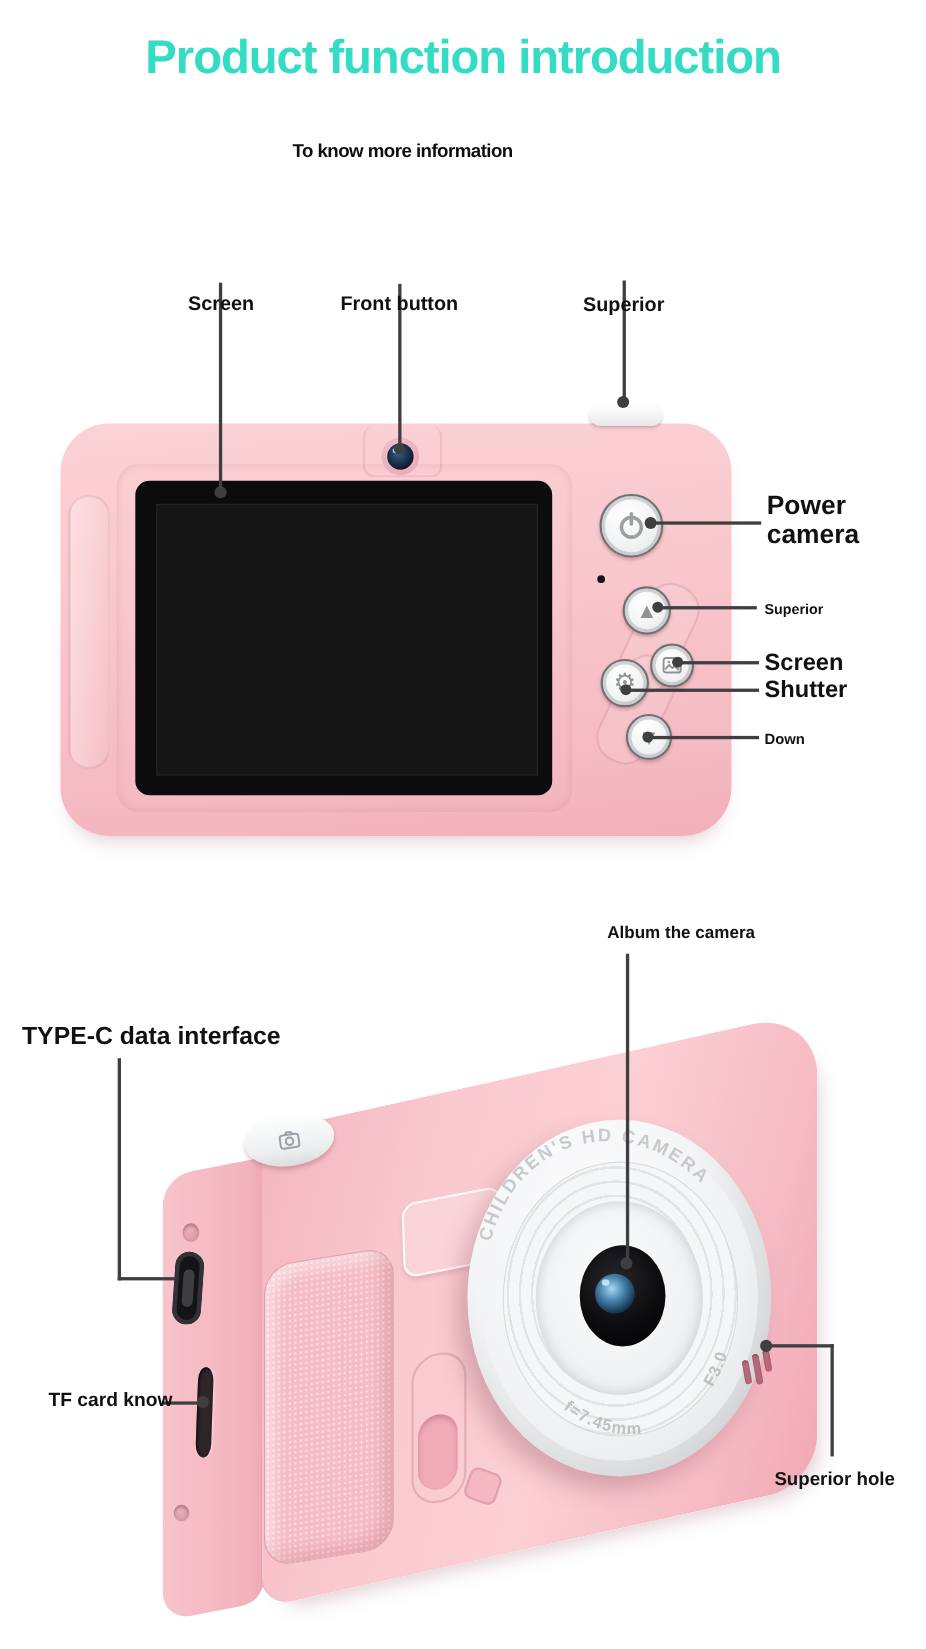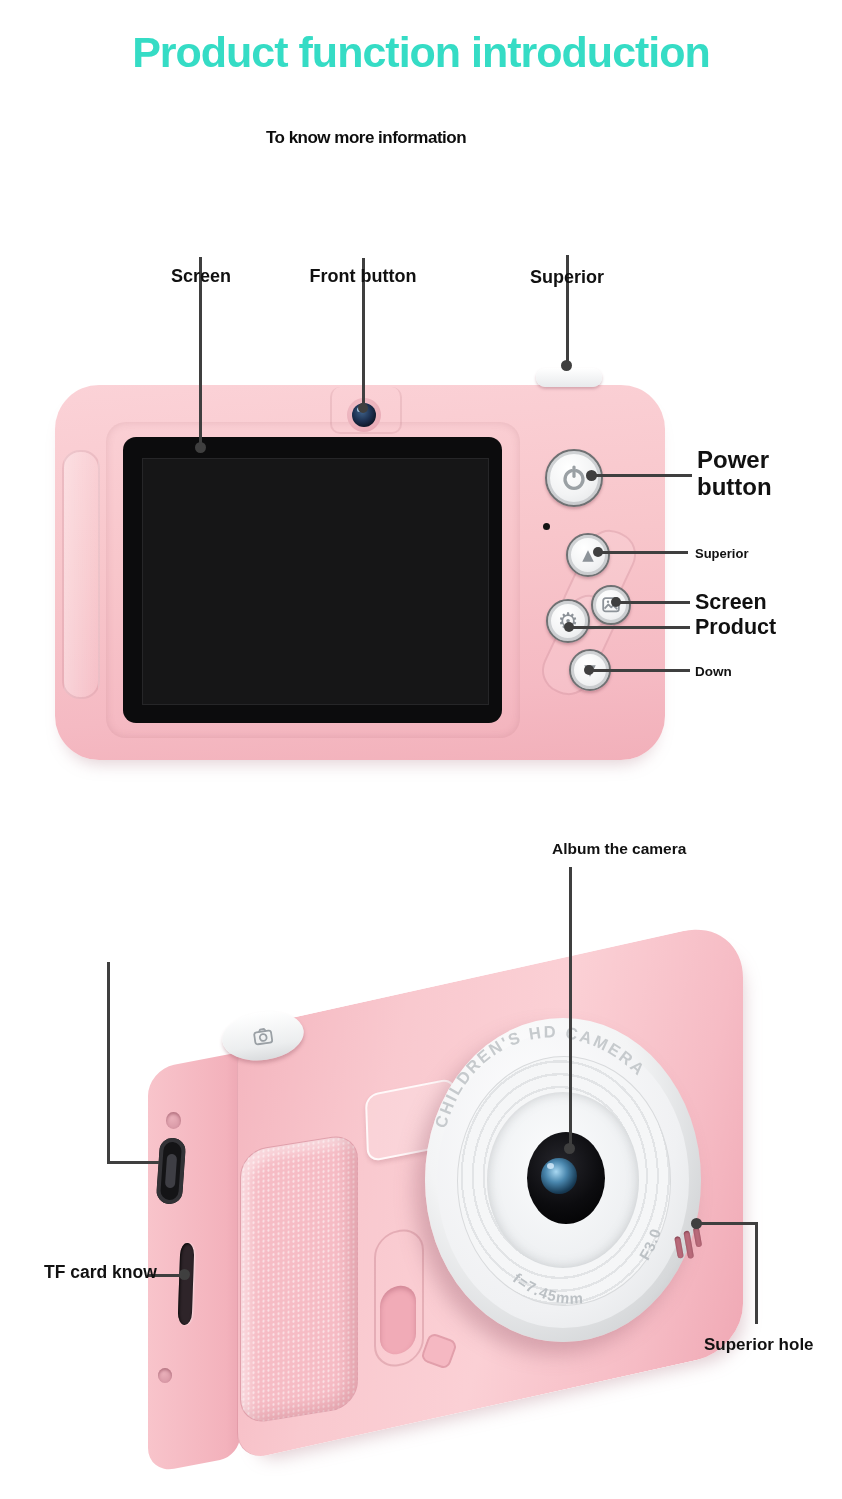--- a/index.html
+++ b/index.html
@@ -252,24 +252,24 @@
   <div class="abs cdot" style="left:611px;top:597px;width:10px;height:10px;"></div>
   <div class="abs hline" style="left:616px;top:601px;width:74px;"></div>
   <div class="abs cdot" style="left:564px;top:622px;width:10px;height:10px;"></div>
   <div class="abs hline" style="left:570px;top:626px;width:120px;"></div>
   <div class="abs cdot" style="left:584px;top:665px;width:10px;height:10px;"></div>
   <div class="abs hline" style="left:590px;top:669px;width:100px;"></div>
 
   <div class="abs lbl center" style="left:201px;top:224px;font-size:18px;">Screen</div>
   <div class="abs lbl center" style="left:363px;top:224px;font-size:18px;">Front button</div>
   <div class="abs lbl center" style="left:567px;top:225px;font-size:18px;">Superior</div>
-  <div class="abs lbl" style="left:697px;top:446px;font-size:24px;line-height:27px;width:92px;white-space:normal;">Power button</div>
+  <div class="abs lbl" style="left:697px;top:446px;font-size:24px;line-height:27px;width:92px;white-space:normal;">Power camera</div>
   <div class="abs lbl" style="left:695px;top:546px;font-size:13px;">Superior</div>
   <div class="abs lbl" style="left:695px;top:590px;font-size:21.5px;">Screen</div>
-  <div class="abs lbl" style="left:695px;top:615px;font-size:21.5px;">Product</div>
+  <div class="abs lbl" style="left:695px;top:615px;font-size:21.5px;">Shutter</div>
   <div class="abs lbl" style="left:695px;top:664px;font-size:13.5px;">Down</div>
 
   <div class="abs cam-front-side"></div>
   <div class="abs cam-front-body"></div>
   <div class="abs bottom-shutter">
     <svg width="20" height="18" viewBox="0 0 20 18">
       <rect x="1.5" y="4.5" width="17" height="12" rx="2.5" fill="none" stroke="#9aa0a5" stroke-width="1.8"></rect>
       <path d="M6.5 4.5 L8 2.2 H12 L13.5 4.5" fill="none" stroke="#9aa0a5" stroke-width="1.8" stroke-linejoin="round"></path>
       <circle cx="10" cy="10.5" r="3.4" fill="none" stroke="#9aa0a5" stroke-width="1.8"></circle>
     </svg>
@@ -319,16 +319,17 @@
   <div class="abs cdot" style="left:564px;top:1143px;"></div>
   <div class="abs vline" style="left:107px;top:962px;height:202px;"></div>
   <div class="abs hline" style="left:107px;top:1161px;width:52px;"></div>
   <div class="abs hline" style="left:148px;top:1274px;width:35px;"></div>
   <div class="abs cdot" style="left:179px;top:1269px;"></div>
   <div class="abs cdot" style="left:691px;top:1218px;"></div>
   <div class="abs hline" style="left:696px;top:1222px;width:62px;"></div>
   <div class="abs vline" style="left:755px;top:1222px;height:102px;"></div>
 
   <div class="abs lbl" style="left:552px;top:840px;font-size:15.5px;">Album the camera</div>
+  <div class="abs lbl" style="left:20px;top:929px;font-size:22.5px;">TYPE-C data interface</div>
   <div class="abs lbl" style="left:44px;top:1262px;font-size:17.5px;">TF card know</div>
   <div class="abs lbl" style="left:704px;top:1335px;font-size:17px;">Superior hole</div>
 
 </div>
 
 </body></html>

